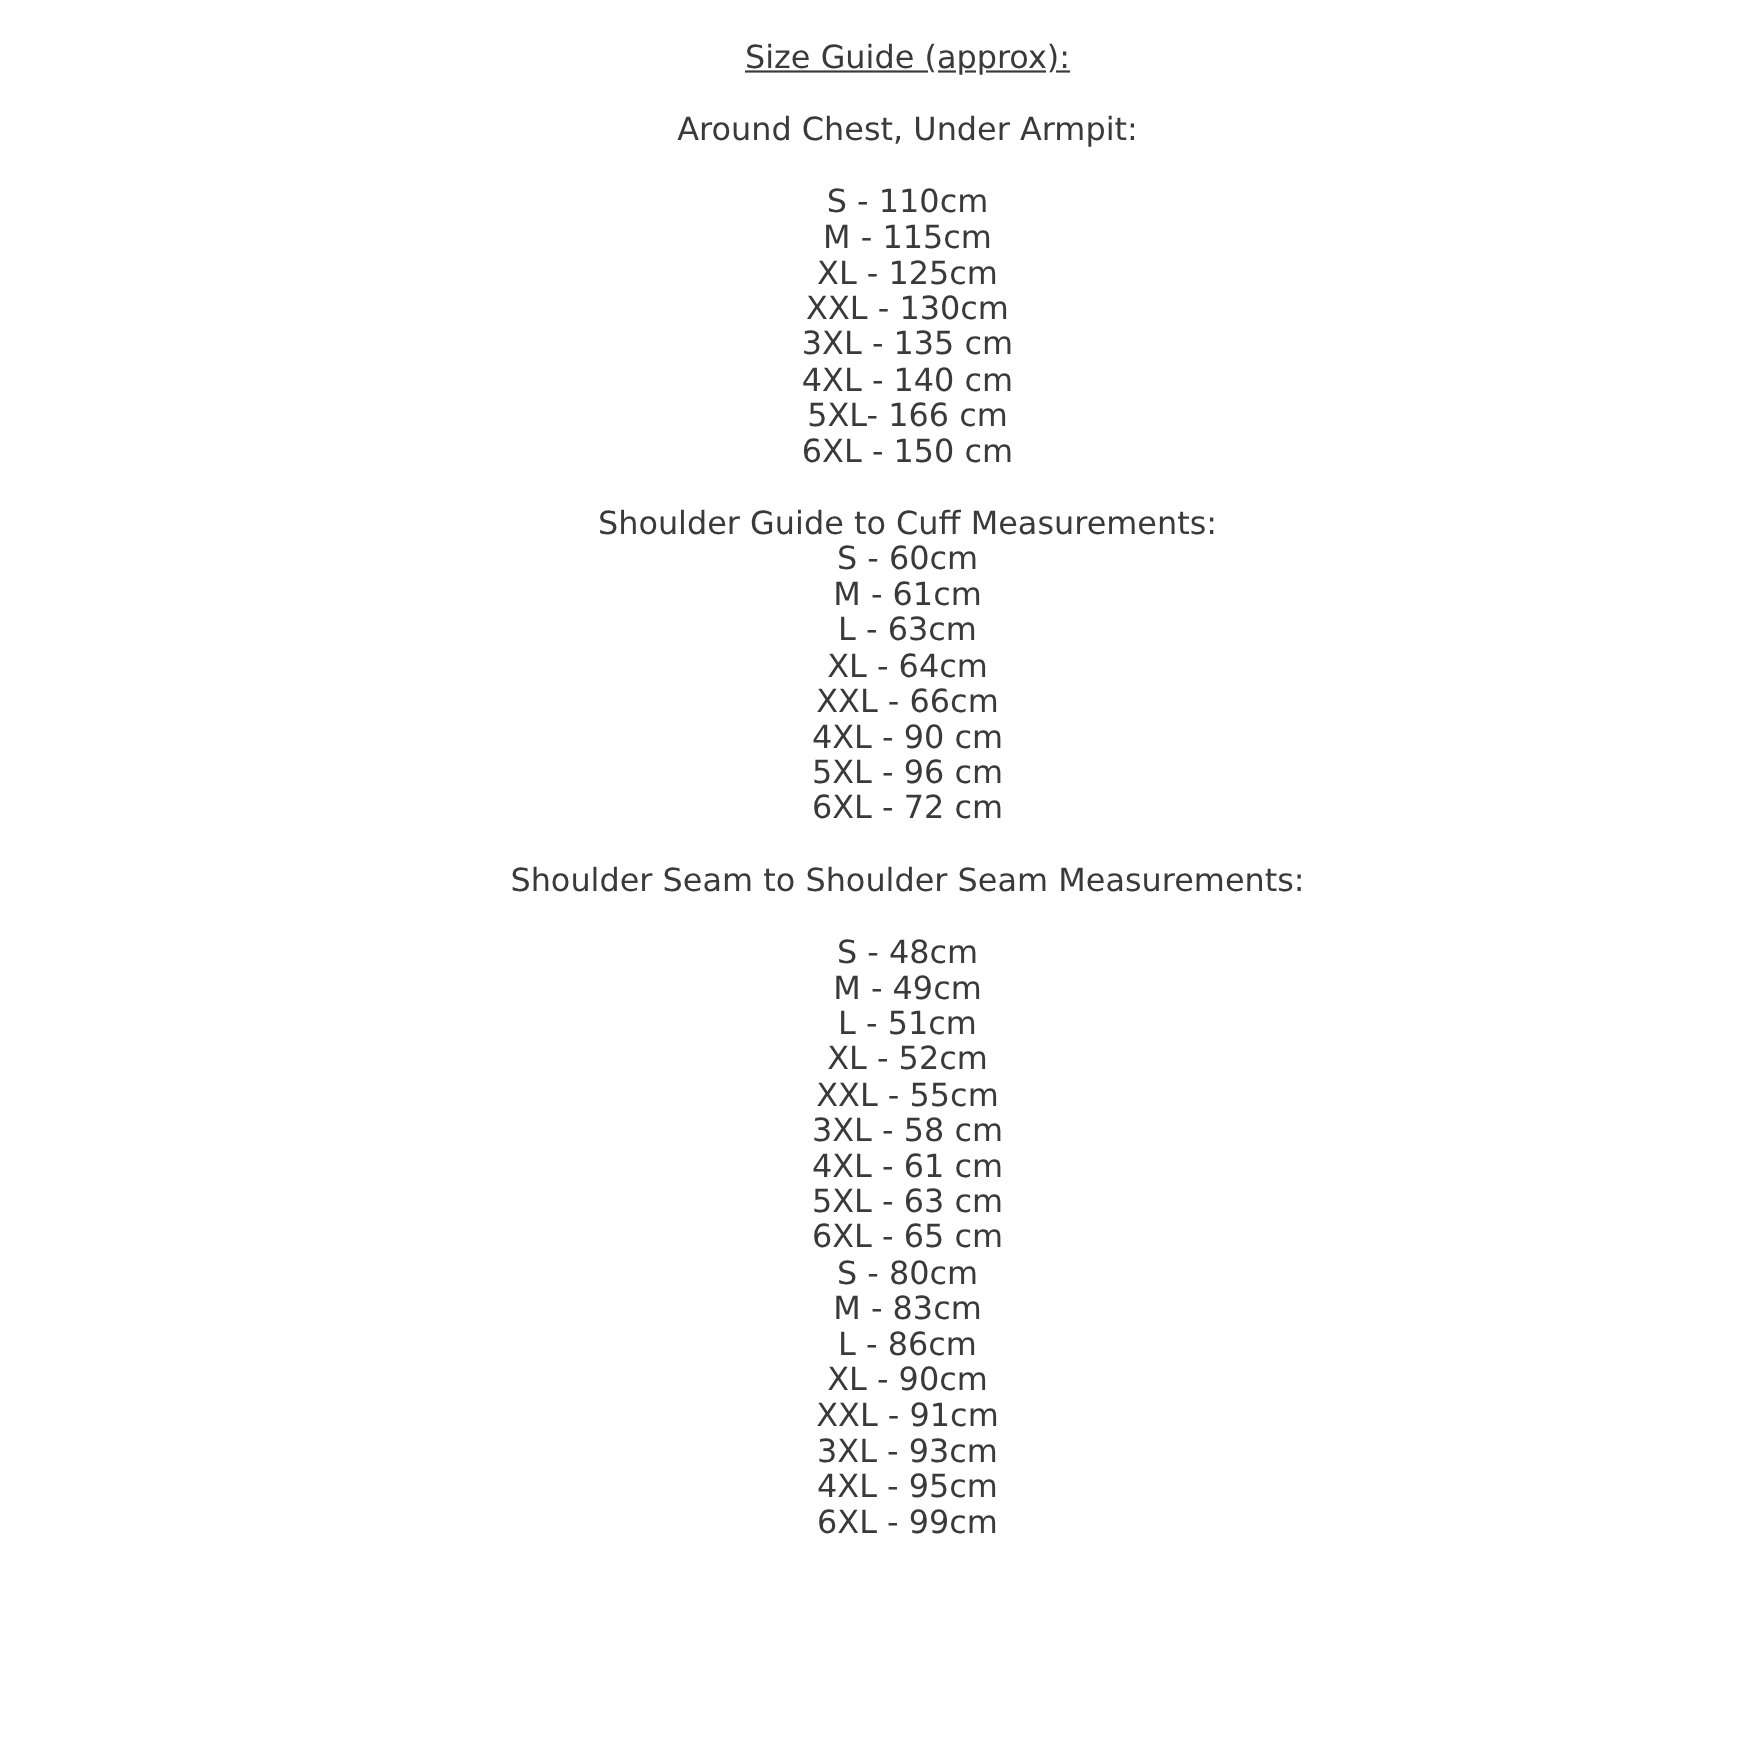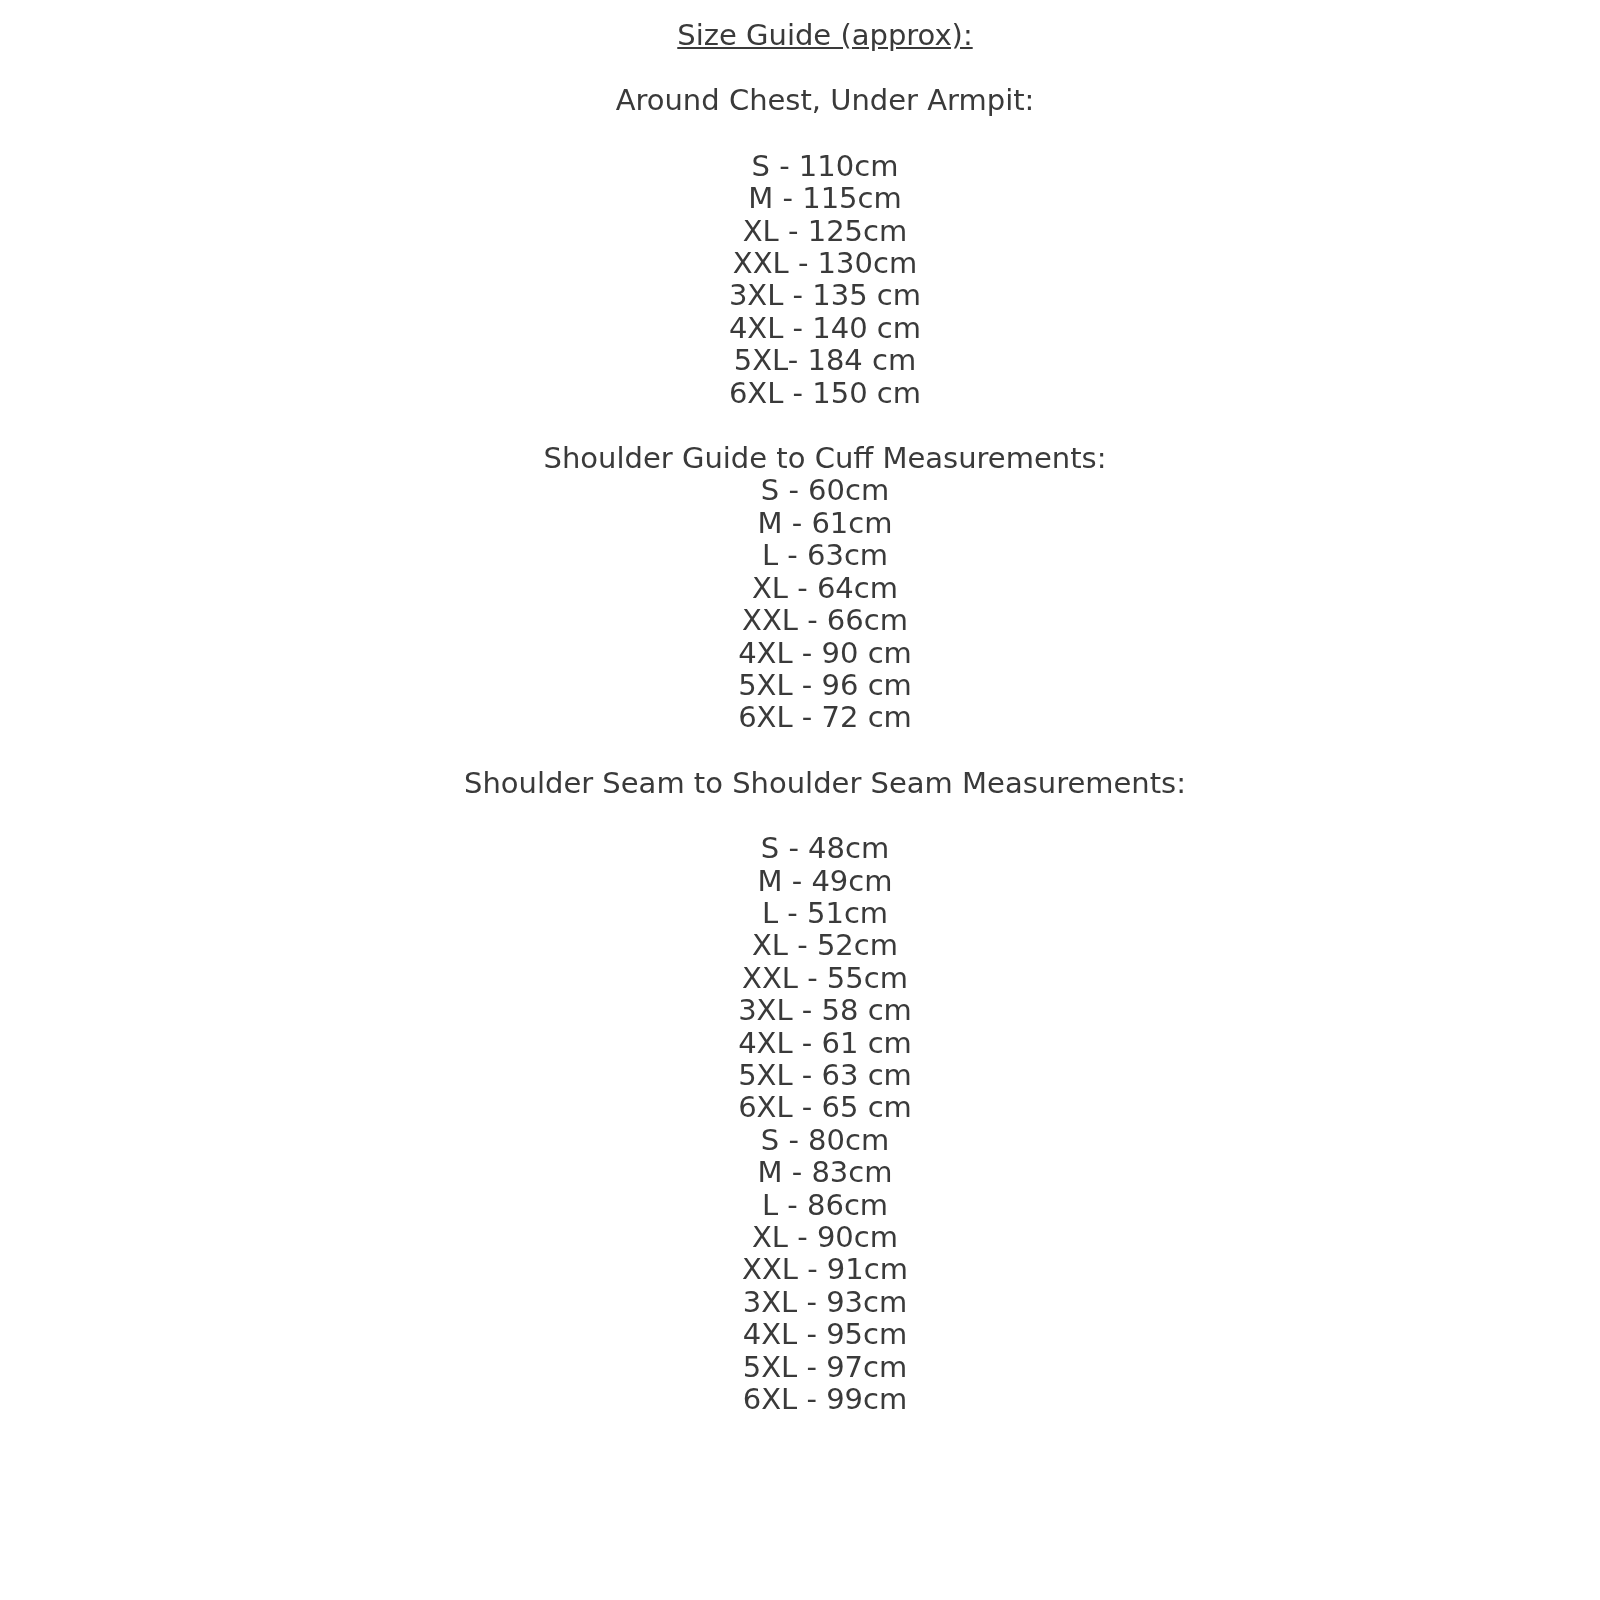--- a/index.html
+++ b/index.html
@@ -10,21 +10,21 @@
   body {
     width: 1600px;
     height: 1600px;
     font-family: "DejaVu Sans", sans-serif;
     color: #3a3a3a;
     overflow: hidden;
   }
   .doc {
     box-sizing: border-box;
     width: 1572px;
-    padding-top: 19px;
+    padding-top: 36px;
     padding-left: 78px; 
     text-align: center;
     font-size: 29px;
     line-height: 32.4px;
   }
   .doc-title {
     text-decoration: underline;
   }
   .gap-above {
     margin-top: 33px; 
@@ -40,21 +40,21 @@
   <div class="line doc-title">Size Guide (approx):</div>
   <div>
       <div class="line gap-above">Around Chest, Under Armpit:</div>
       <div class="gap-above">
         <div class="line">S - 110cm</div>
         <div class="line">M - 115cm</div>
         <div class="line">XL - 125cm</div>
         <div class="line">XXL - 130cm</div>
         <div class="line">3XL - 135 cm</div>
         <div class="line">4XL - 140 cm</div>
-        <div class="line">5XL- 184 cm</div>
+        <div class="line">5XL- 166 cm</div>
         <div class="line">6XL - 150 cm</div>
       </div>
       <div class="line gap-above">Shoulder Guide to Cuff Measurements:</div>
       <div>
         <div class="line">S - 60cm</div>
         <div class="line">M - 61cm</div>
         <div class="line">L - 63cm</div>
         <div class="line">XL - 64cm</div>
         <div class="line">XXL - 66cm</div>
         <div class="line">4XL - 90 cm</div>
@@ -74,17 +74,16 @@
         <div class="line">6XL - 65 cm</div>
       </div>
       <div>
         <div class="line">S - 80cm</div>
         <div class="line">M - 83cm</div>
         <div class="line">L - 86cm</div>
         <div class="line">XL - 90cm</div>
         <div class="line">XXL - 91cm</div>
         <div class="line">3XL - 93cm</div>
         <div class="line">4XL - 95cm</div>
-        <div class="line">5XL - 97cm</div>
         <div class="line">6XL - 99cm</div>
       </div>
     </div>
 </div>
 
 </body></html>

